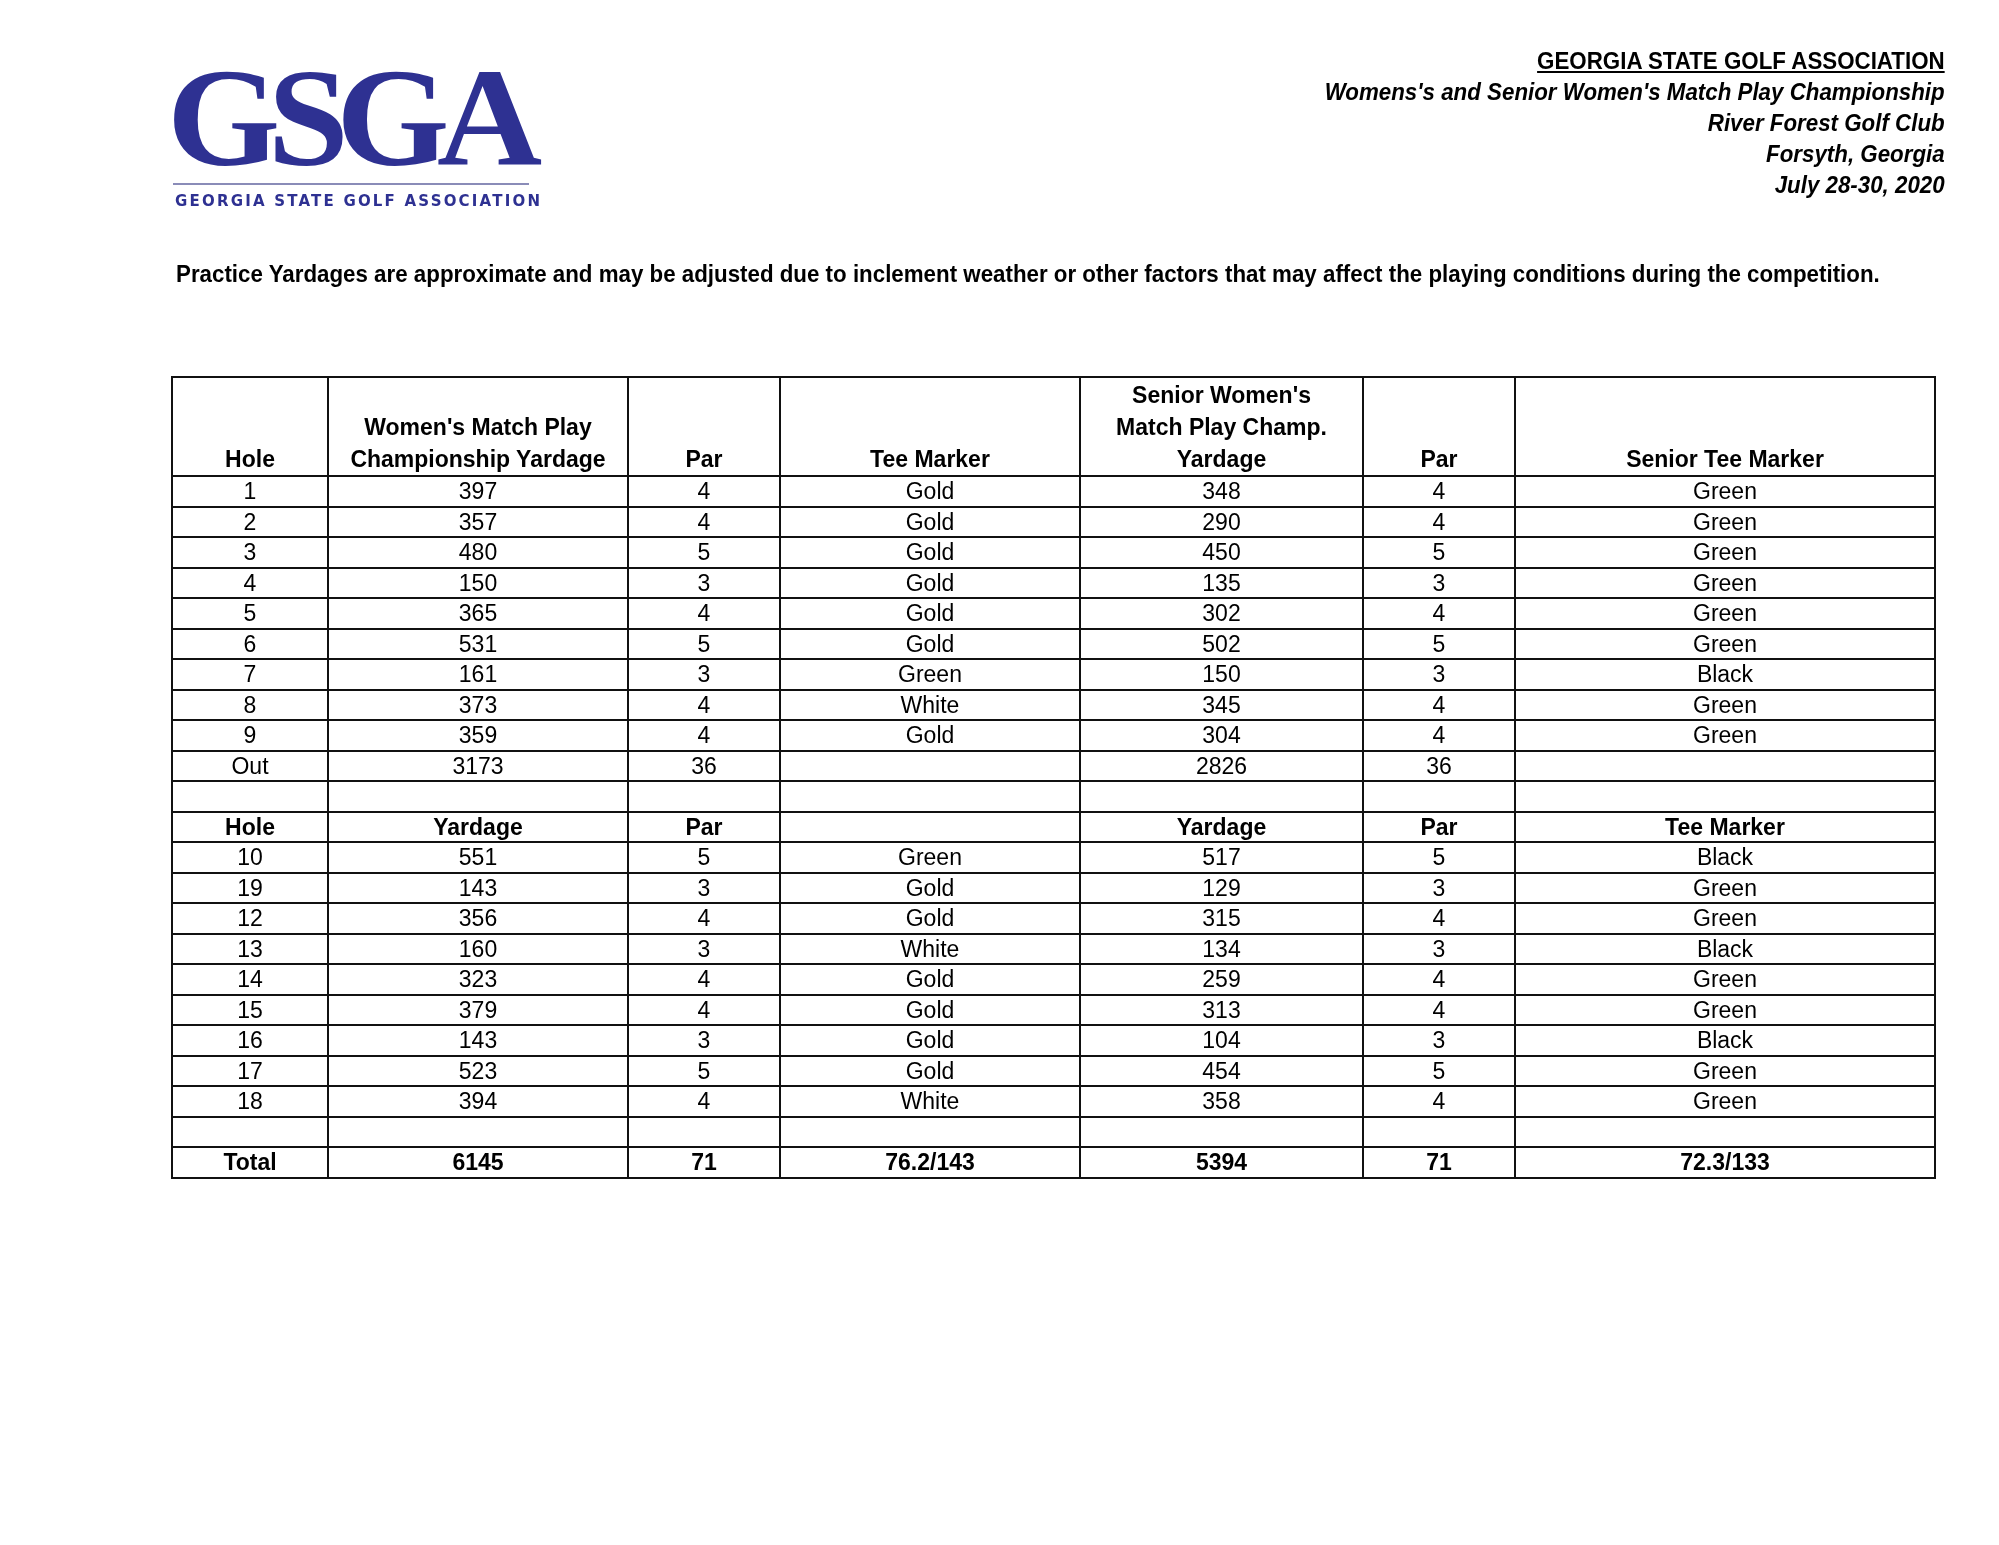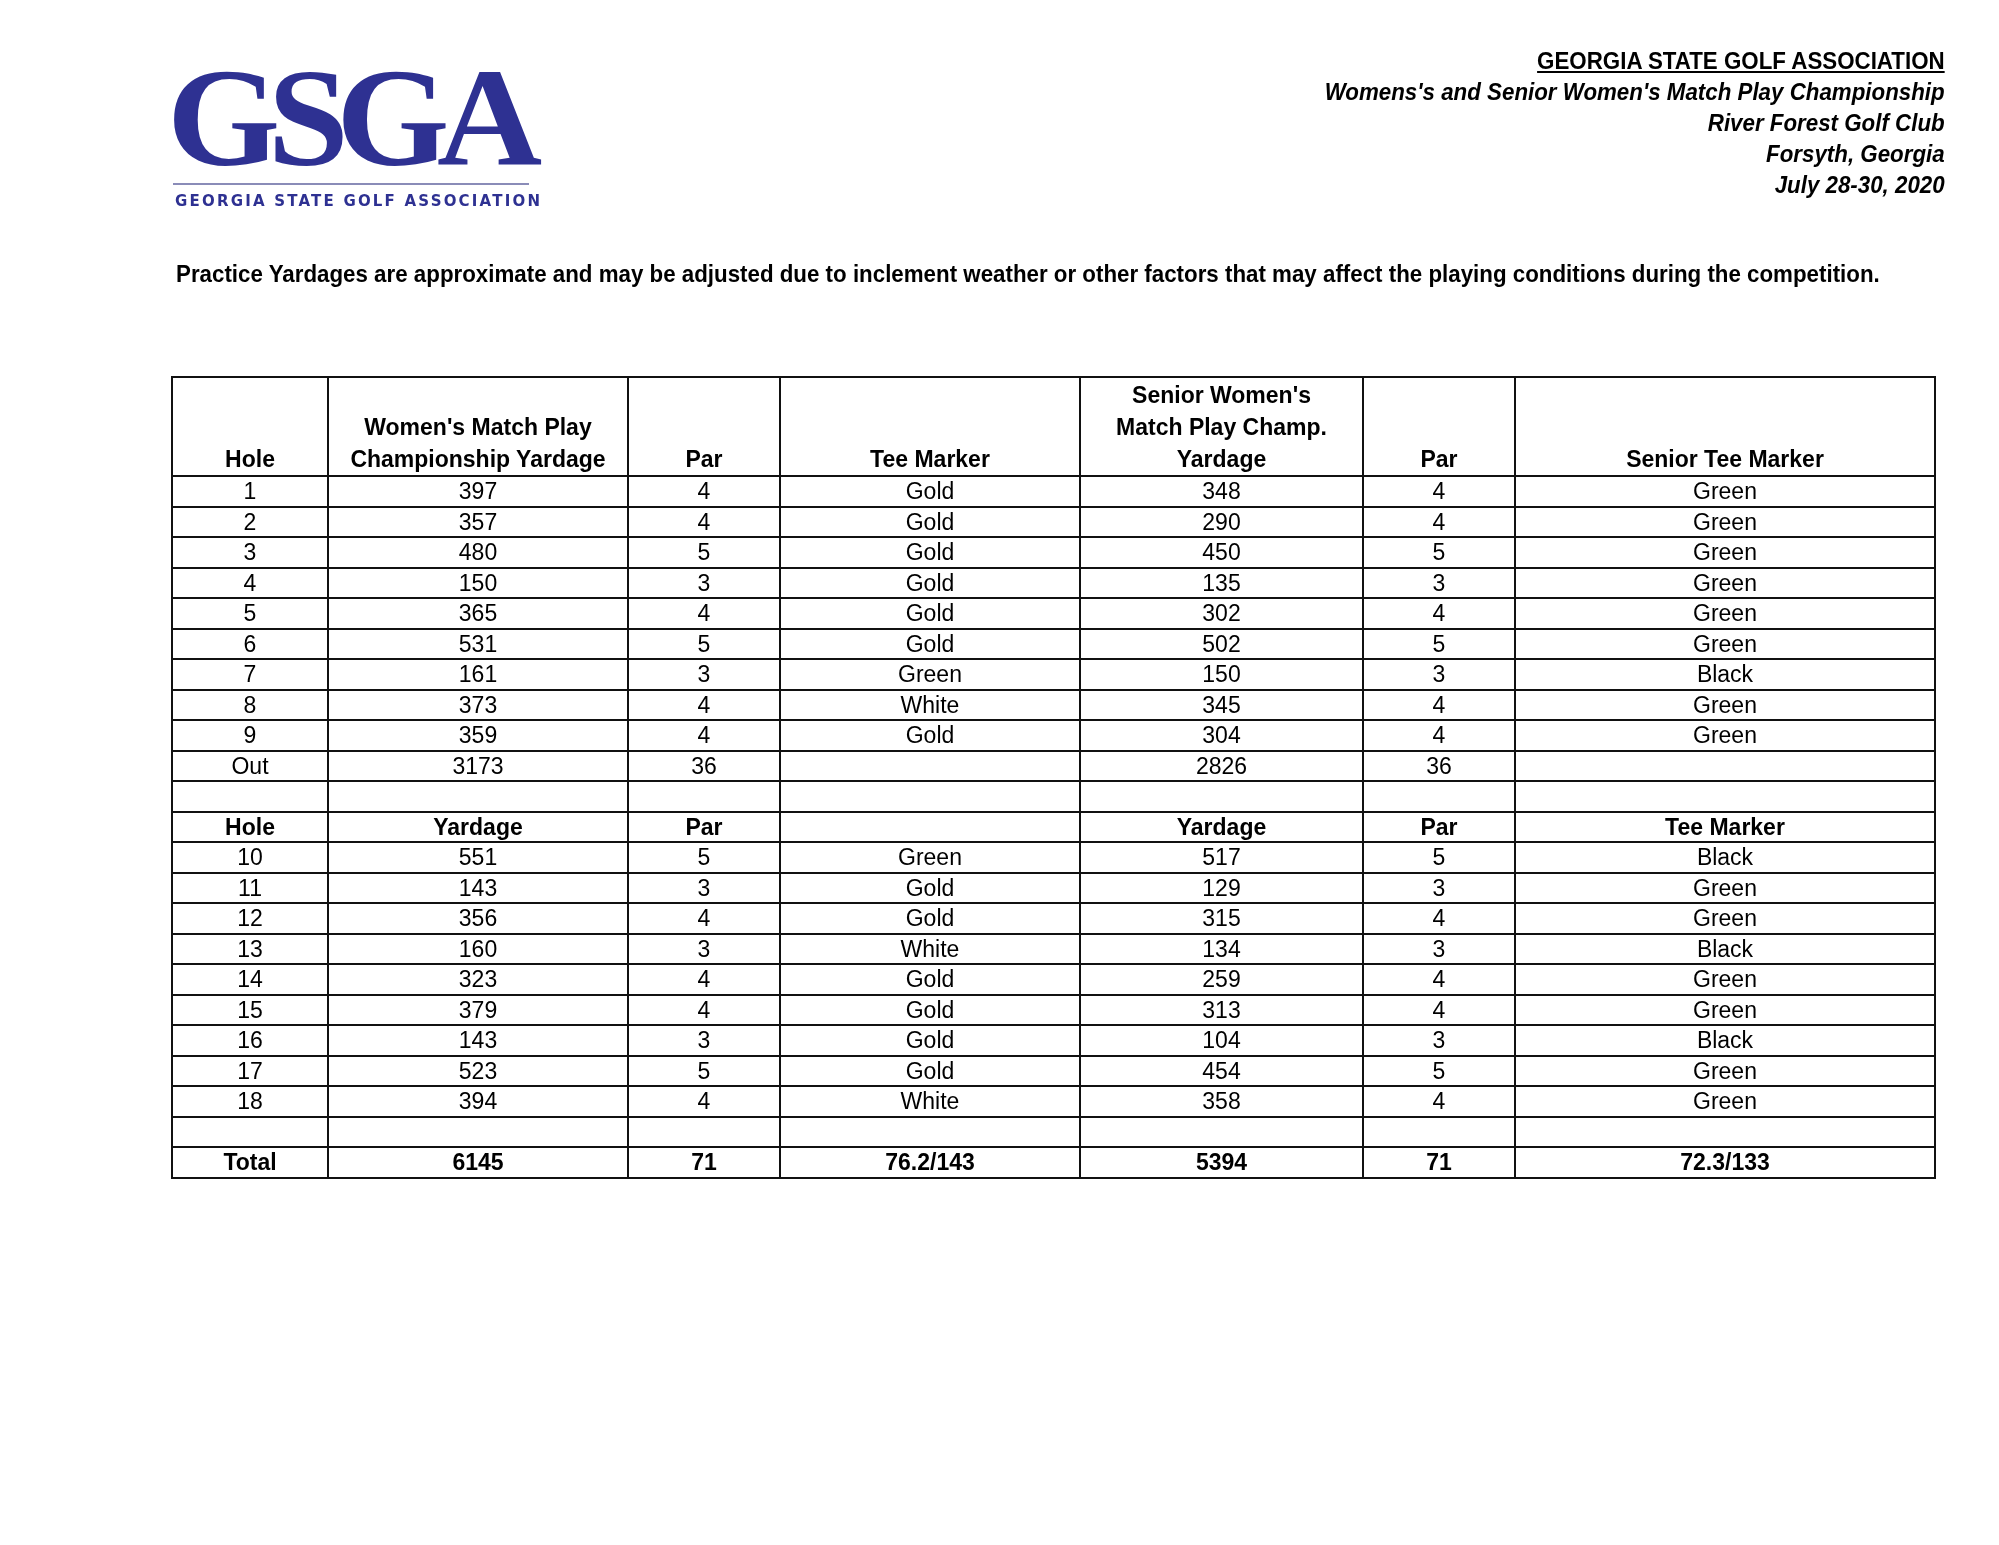--- a/index.html
+++ b/index.html
@@ -185,21 +185,21 @@
       <tr>
         <td>10</td>
         <td>551</td>
         <td>5</td>
         <td>Green</td>
         <td>517</td>
         <td>5</td>
         <td>Black</td>
       </tr>
       <tr>
-        <td>11</td>
+        <td>19</td>
         <td>143</td>
         <td>3</td>
         <td>Gold</td>
         <td>129</td>
         <td>3</td>
         <td>Green</td>
       </tr>
       <tr>
         <td>12</td>
         <td>356</td>

